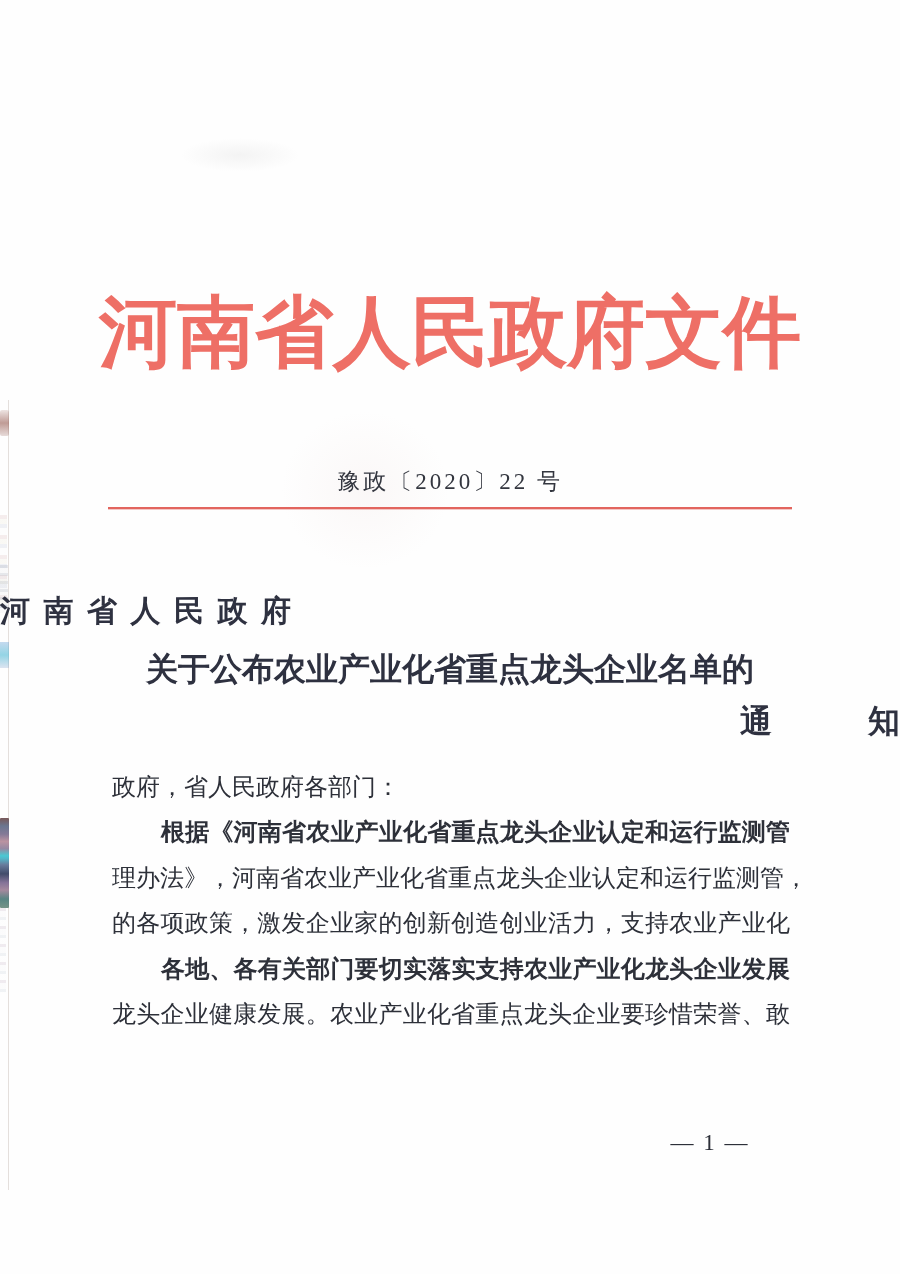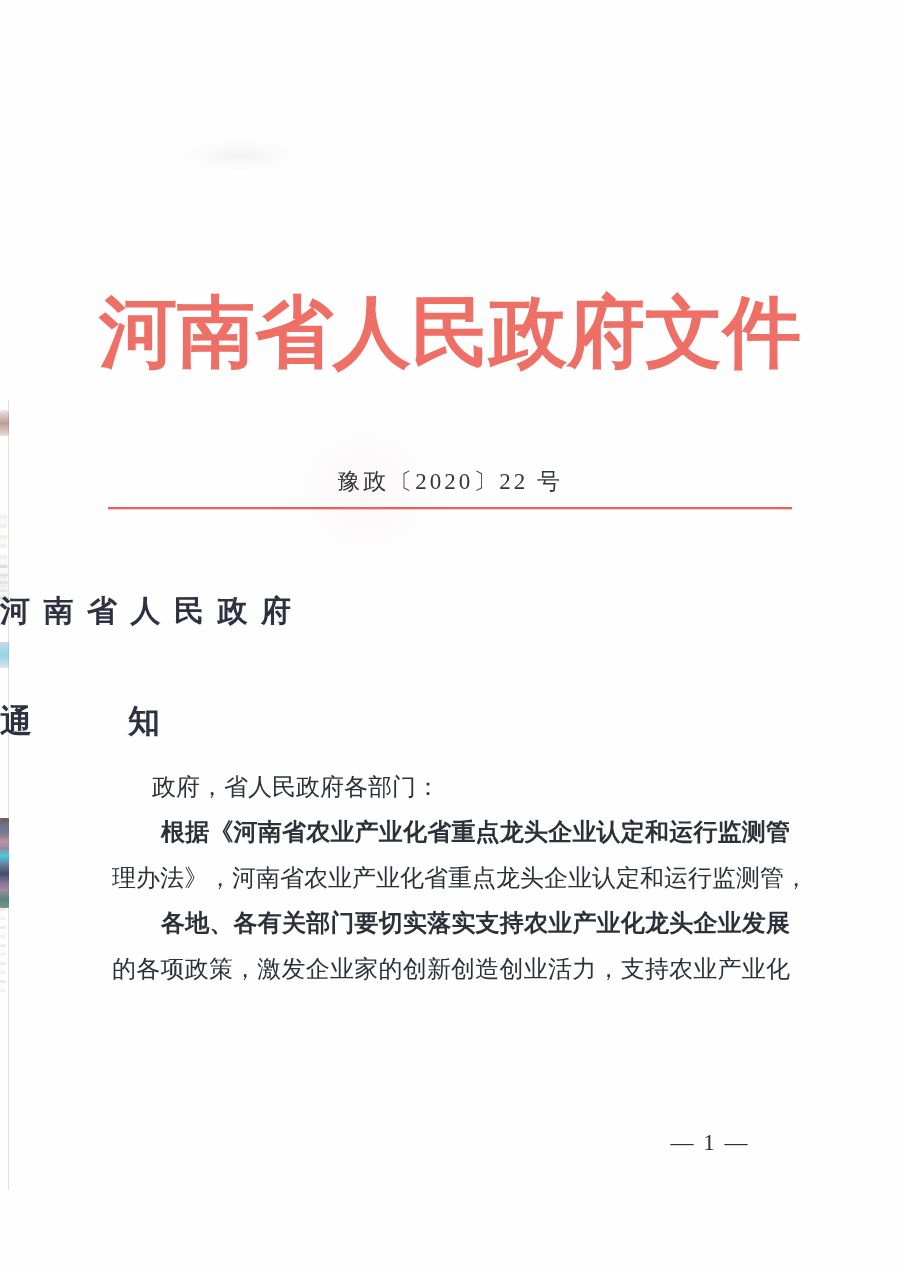--- a/index.html
+++ b/index.html
@@ -119,21 +119,21 @@
     top: 648px; left: 0; width: 100%;
     text-align: center;
     font-size: 32px;
     font-weight: bold;
     color: #2e3140;
     white-space: nowrap;
   }
   .title-notice {
     position: absolute;
     top: 700px; left: 0; width: 100%;
-    text-align: left;
+    text-align: right;
     font-size: 32px;
     font-weight: bold;
     color: #2e3140;
     white-space: pre;
   }
 
   
   .body-text {
     position: absolute;
     top: 765px; left: 112px;
@@ -144,21 +144,20 @@
   .body-line {
     height: 45.4px;
     line-height: 45.4px;
     text-align: justify;
     text-align-last: justify;
     white-space: nowrap;
   }
   .body-line.short {
     text-align: left;
     text-align-last: left;
-    margin-left: 40px;
   }
   .body-line.indent {
     padding-left: 49px;
     font-weight: bold;
   }
 
   
   .page-number {
     position: absolute;
     top: 1130px; left: 645px;
@@ -184,25 +183,27 @@
   <div class="artifact artifact-main-strip"></div>
   <div class="artifact artifact-tail"></div>
 
   <div class="letterhead">河南省人民政府文件</div>
 
   <div class="doc-number">豫政〔2020〕22 号</div>
 
   <div class="red-rule"></div>
 
   <div class="title-org">河 南 省 人 民 政 府</div>
+  <div class="title-subject">关于公布农业产业化省重点龙头企业名单的</div>
   <div class="title-notice">通　　　知</div>
 
   <div class="body-text">
     <div class="body-line short">政府，省人民政府各部门：</div>
     <div class="body-line indent">根据《河南省农业产业化省重点龙头企业认定和运行监测管</div>
     <div class="body-line">理办法》，河南省农业产业化省重点龙头企业认定和运行监测管，</div>
+    <div class="body-line">的各项政策，激发企业家的创新创造创业活力，支持农业产业化</div>
     <div class="body-line indent">各地、各有关部门要切实落实支持农业产业化龙头企业发展</div>
-    <div class="body-line">的各项政策，激发企业家的创新创造创业活力，支持农业产业化</div>
+    <div class="body-line">龙头企业健康发展。农业产业化省重点龙头企业要珍惜荣誉、敢</div>
   </div>
 
   <div class="page-number">— 1 —</div>
 
 </div>
 
 </body></html>

